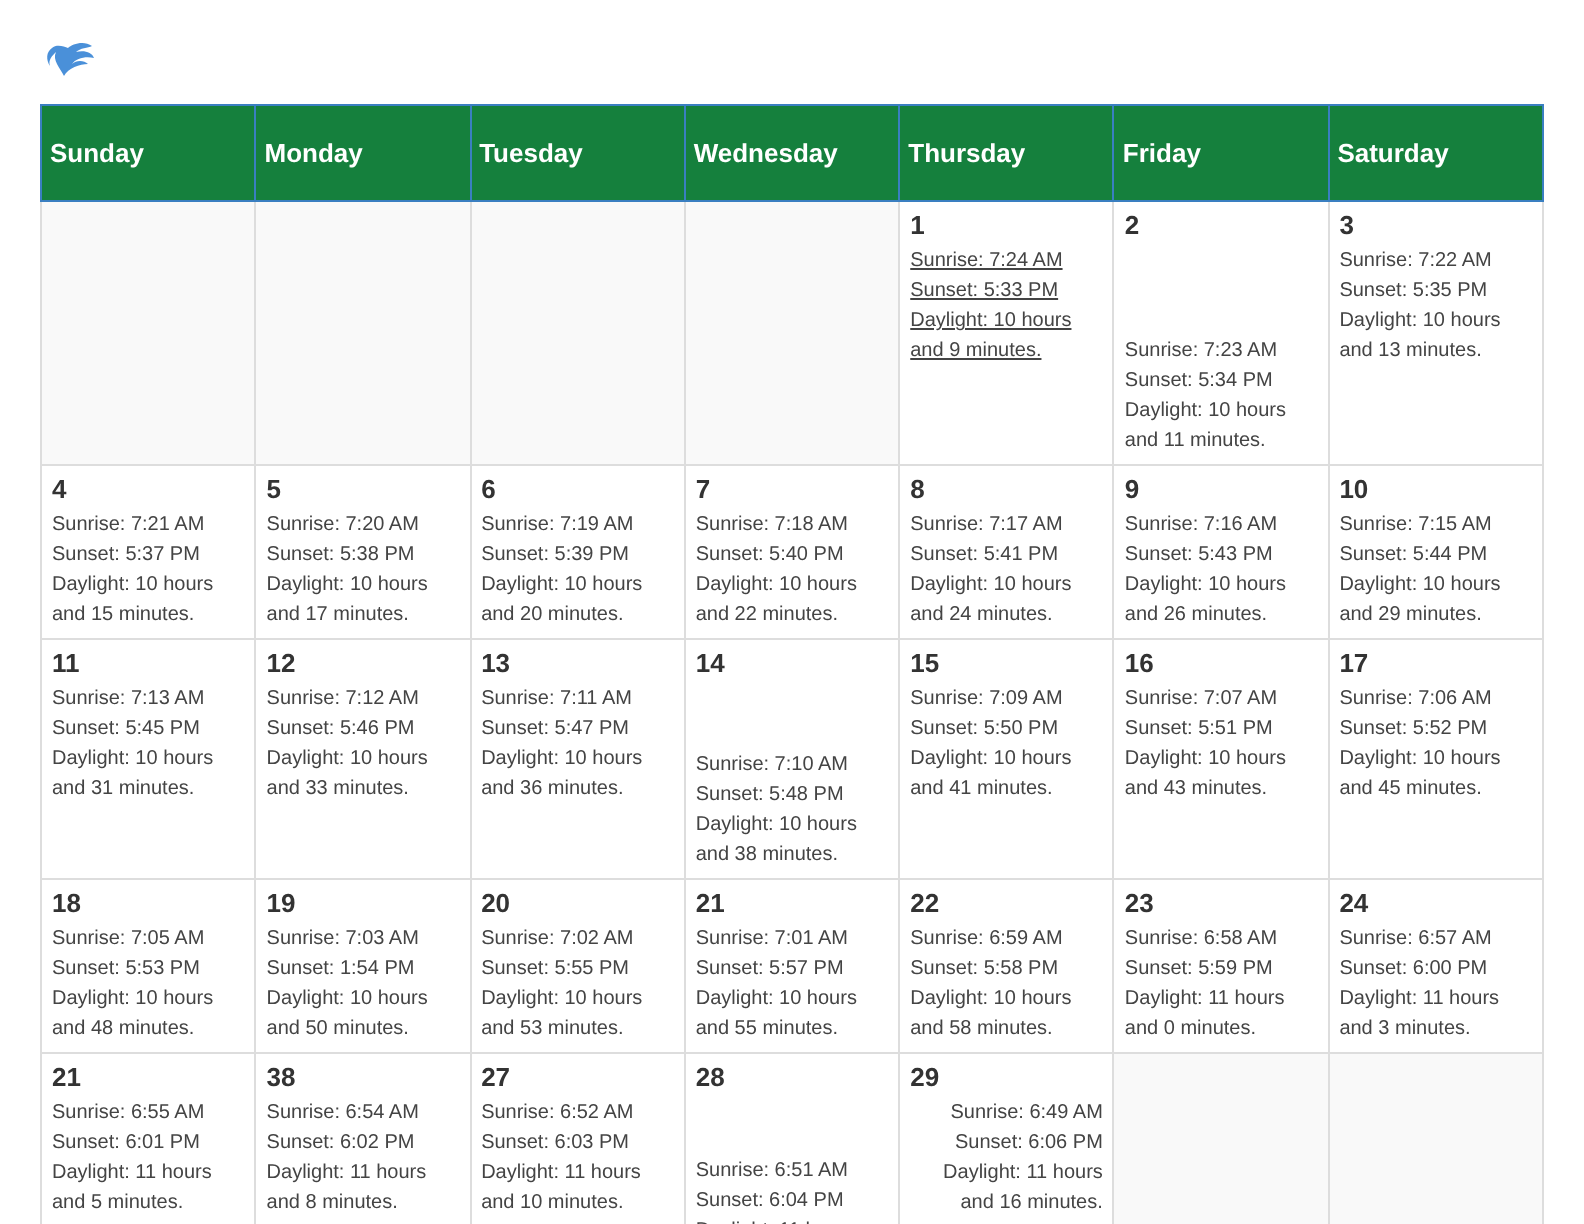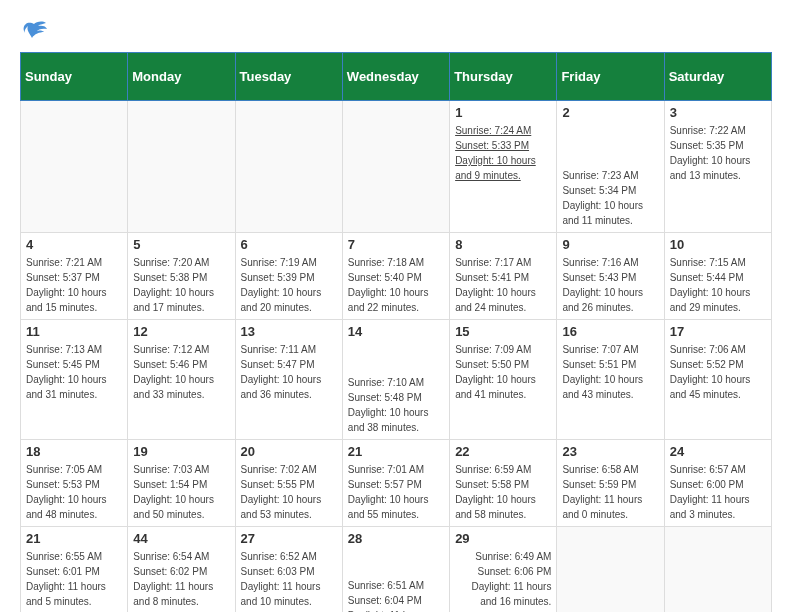--- a/index.html
+++ b/index.html
@@ -301,21 +301,21 @@
       </tr>
       <tr>
         <td>
           <span class="day-number">21</span>
           <div class="day-info" style="white-space: pre-line;">Sunrise: 6:55 AM
 Sunset: 6:01 PM
 Daylight: 11 hours
 and 5 minutes.</div>
         </td>
         <td>
-          <span class="day-number">44</span>
+          <span class="day-number">38</span>
           <div class="day-info" style="white-space: pre-line;">Sunrise: 6:54 AM
 Sunset: 6:02 PM
 Daylight: 11 hours
 and 8 minutes.</div>
         </td>
         <td>
           <span class="day-number">27</span>
           <div class="day-info" style="white-space: pre-line;">Sunrise: 6:52 AM
 Sunset: 6:03 PM
 Daylight: 11 hours

